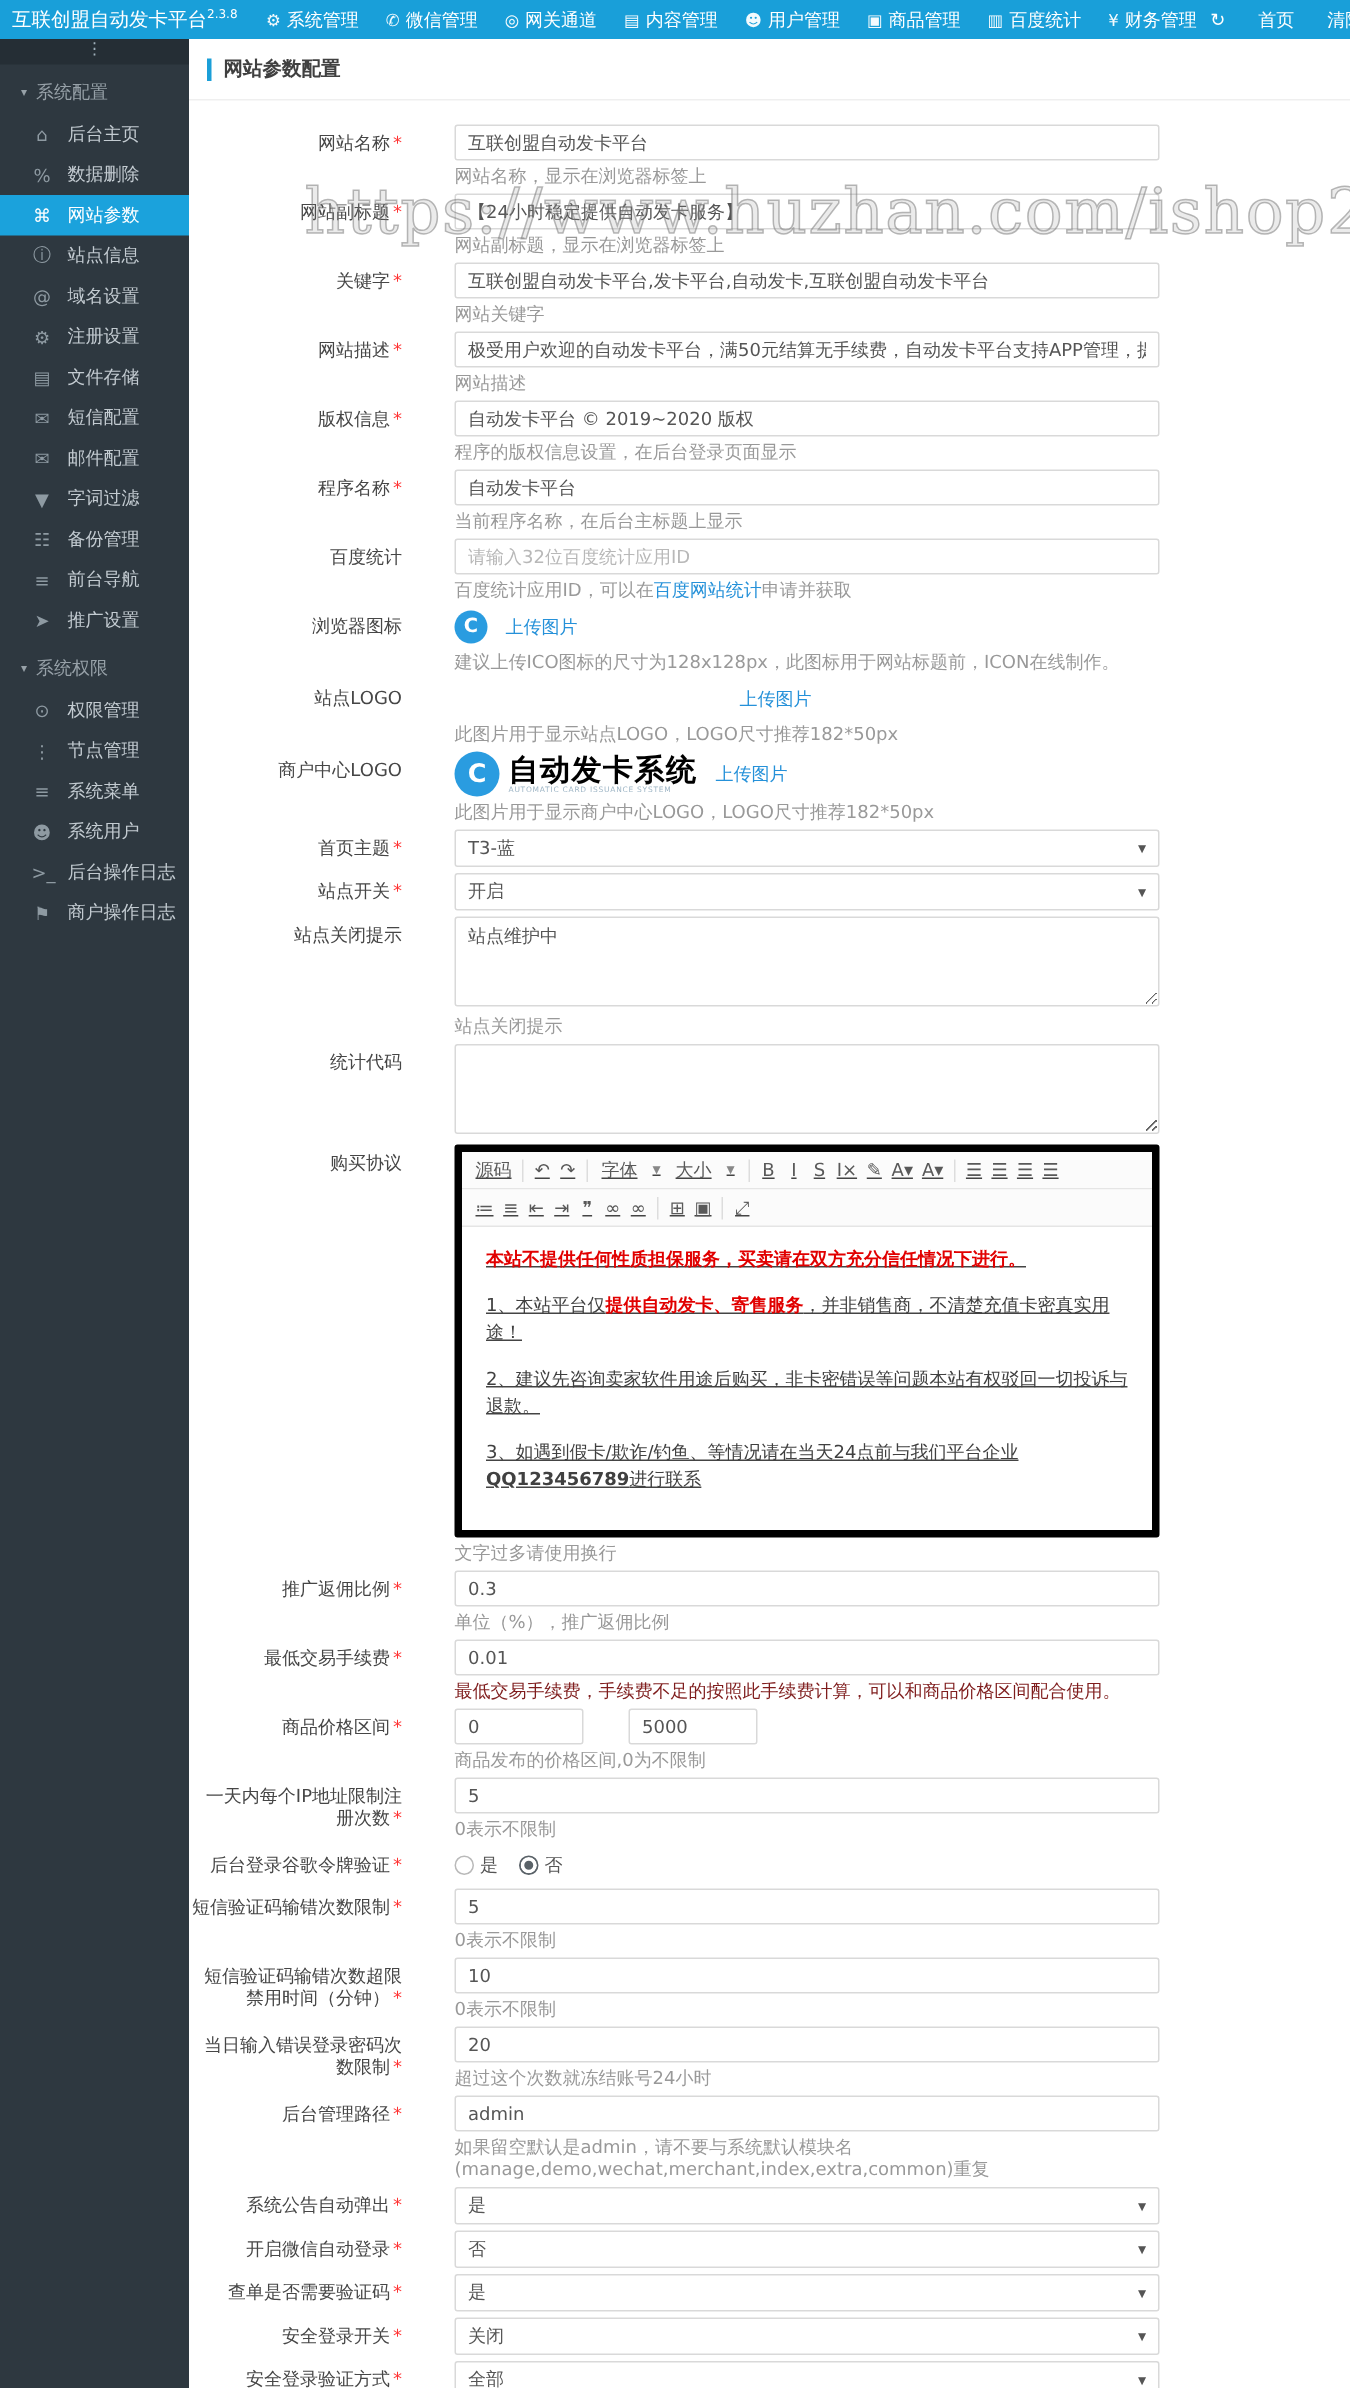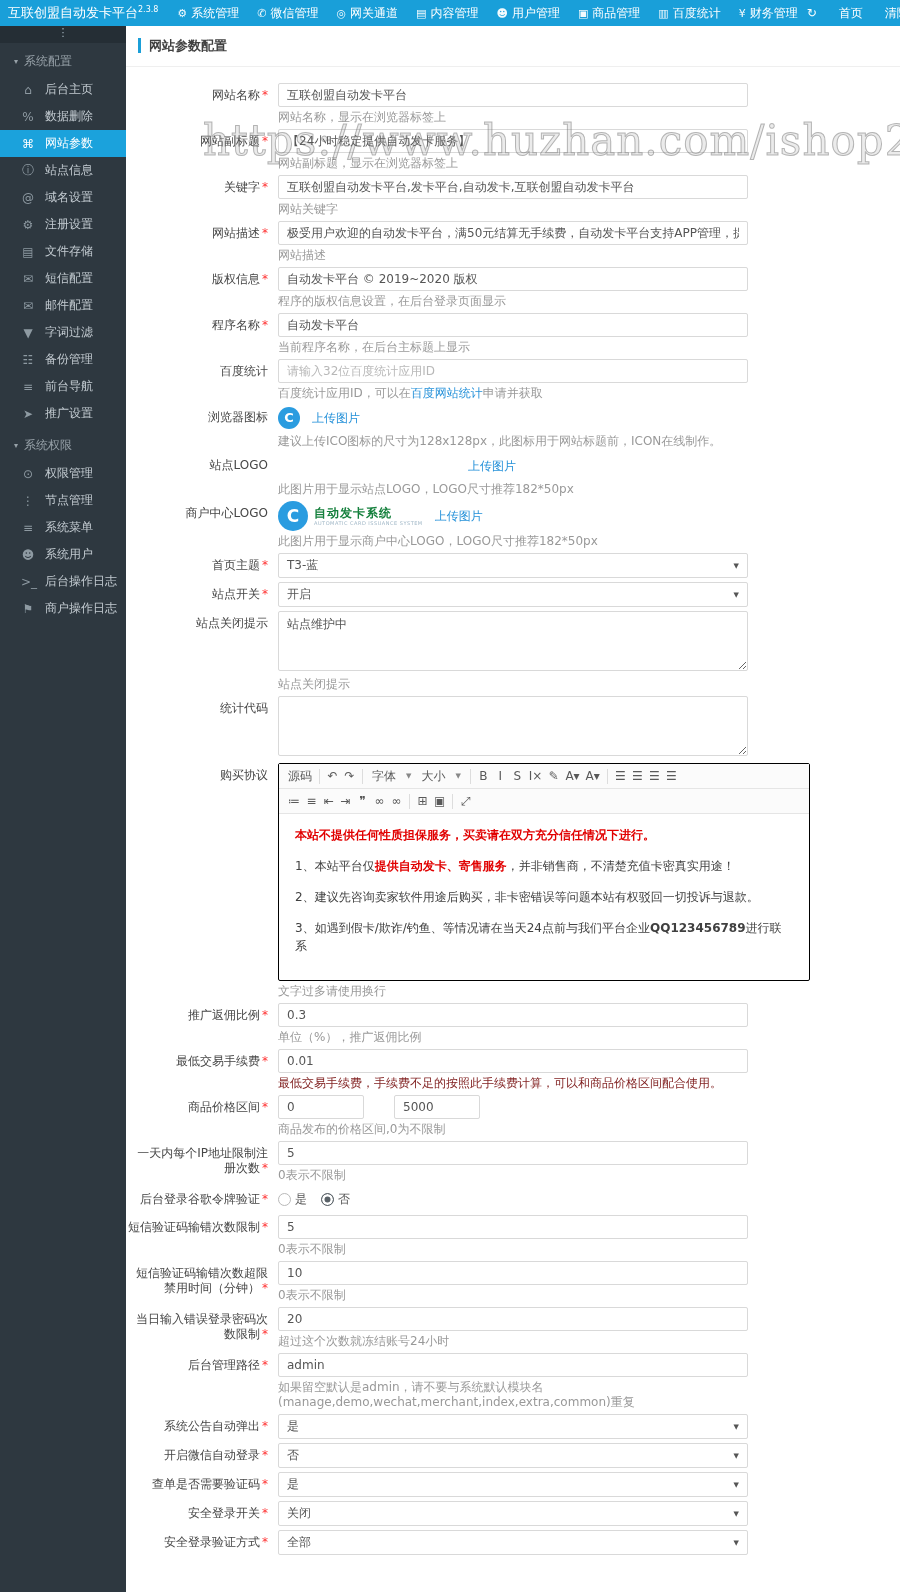--- a/index.html
+++ b/index.html
@@ -28,21 +28,21 @@
   .sb-item .ic{width:14px;text-align:center;color:#8e9aa2;font-size:12px;flex-shrink:0;}
   .sb-item.active{background:#1ba2dc;color:#fff;}
   .sb-item.active .ic{color:#fff;}
 
   .main{flex:1;background:#fff;position:relative;overflow:hidden;}
   .page-header{padding:11px 12px 11px 12px;border-bottom:1px solid #efefef;}
   .page-header span{border-left:3px solid #1b9fd8;padding-left:8px;font-size:13px;font-weight:bold;color:#404040;text-align:center;}
 
   
   .form{padding-top:16px;}
-  .form-row{display:flex;margin-bottom:4px;}
+  .form-row{display:flex;margin-bottom:4px;gap:25px;}
   .fr-label{width:152px;flex-shrink:0;text-align:right;padding:5px 10px 0 0;line-height:15px;color:#464646;}
   .req{color:#f33;margin-left:2px;}
   .fr-ctrl{width:470px;}
   .txt{width:470px;height:24px;border:1px solid #d9d9d9;border-radius:2px;padding:0 8px;font:inherit;color:#555;background:#fff;}
   .txt::placeholder{color:#b8b8b8;}
   .help{margin-top:3px;color:#999;line-height:15px;}
   .help.red{color:#7f1d1d;}
   .help .lnk{color:#2591d9;cursor:pointer;}
   .select{width:470px;height:25px;border:1px solid #d9d9d9;border-radius:2px;display:flex;align-items:center;justify-content:space-between;padding:0 8px;color:#555;background:#fff;cursor:pointer;}
   .select .caret{font-size:7px;color:#555;}
@@ -53,25 +53,25 @@
   .rad{display:inline-flex;align-items:center;gap:4px;cursor:pointer;color:#555;}
   .rdot{width:13px;height:13px;border:1px solid #b9b9b9;border-radius:50%;background:#fff;display:inline-block;}
   .rdot.on{background:#5a6268;border-color:#5a6268;box-shadow:inset 0 0 0 2.5px #fff;}
   .upl{display:flex;align-items:center;gap:12px;min-height:26px;}
   .uplink{color:#2591d9;cursor:pointer;}
   .fav-circle{width:22px;height:22px;border-radius:50%;background:#2a9ce0;color:#fff;text-align:center;line-height:22px;font-weight:bold;font-size:13px;}
   .spacer{width:178px;height:1px;}
   .mlogo{display:flex;align-items:center;gap:6px;}
   .mlogo .cir{width:30px;height:30px;border-radius:50%;background:#2a9ce0;color:#fff;text-align:center;line-height:30px;font-weight:bold;font-size:17px;}
   .mlogo .tcol{display:flex;flex-direction:column;line-height:1;}
-  .mlogo .t1{color:#15803d;font-size:12px;font-weight:bold;letter-spacing:1px;}
+  .mlogo .t1{color:#000000;font-size:20px;font-weight:bold;letter-spacing:1px;}
   .mlogo .t2{color:#9fb6c6;font-size:5px;letter-spacing:.5px;margin-top:2px;}
 
   
-  .ed{width:532px;border:1px solid #000000;border-radius:2px;background:#fff;}
+  .ed{width:470px;border:5px solid #000000;border-radius:2px;background:#fff;text-decoration:underline;}
   .ed-tb{background:#fbfbfb;border-bottom:1px solid #e5e5e5;padding:2px 6px;display:flex;align-items:center;flex-wrap:wrap;}
   .ed-tb.row2{border-bottom:1px solid #e5e5e5;}
   .tb-btn{min-width:17px;height:20px;line-height:20px;text-align:center;color:#595959;padding:0 3px;cursor:pointer;border-radius:2px;white-space:nowrap;}
   .tb-dd{display:inline-flex;align-items:center;gap:10px;padding:0 5px;color:#595959;cursor:pointer;}
   .tb-dd .c{font-size:7px;color:#888;}
   .tb-sep{width:1px;height:15px;background:#ddd;margin:0 4px;}
   .ed-body{padding:12px 16px;min-height:104px;color:#404040;line-height:1.5;}
   .ed-body p{margin:0 0 13px 0;}
   .seg-red{color:#e10000;font-weight:bold;}
   .seg-b{font-weight:bold;}

